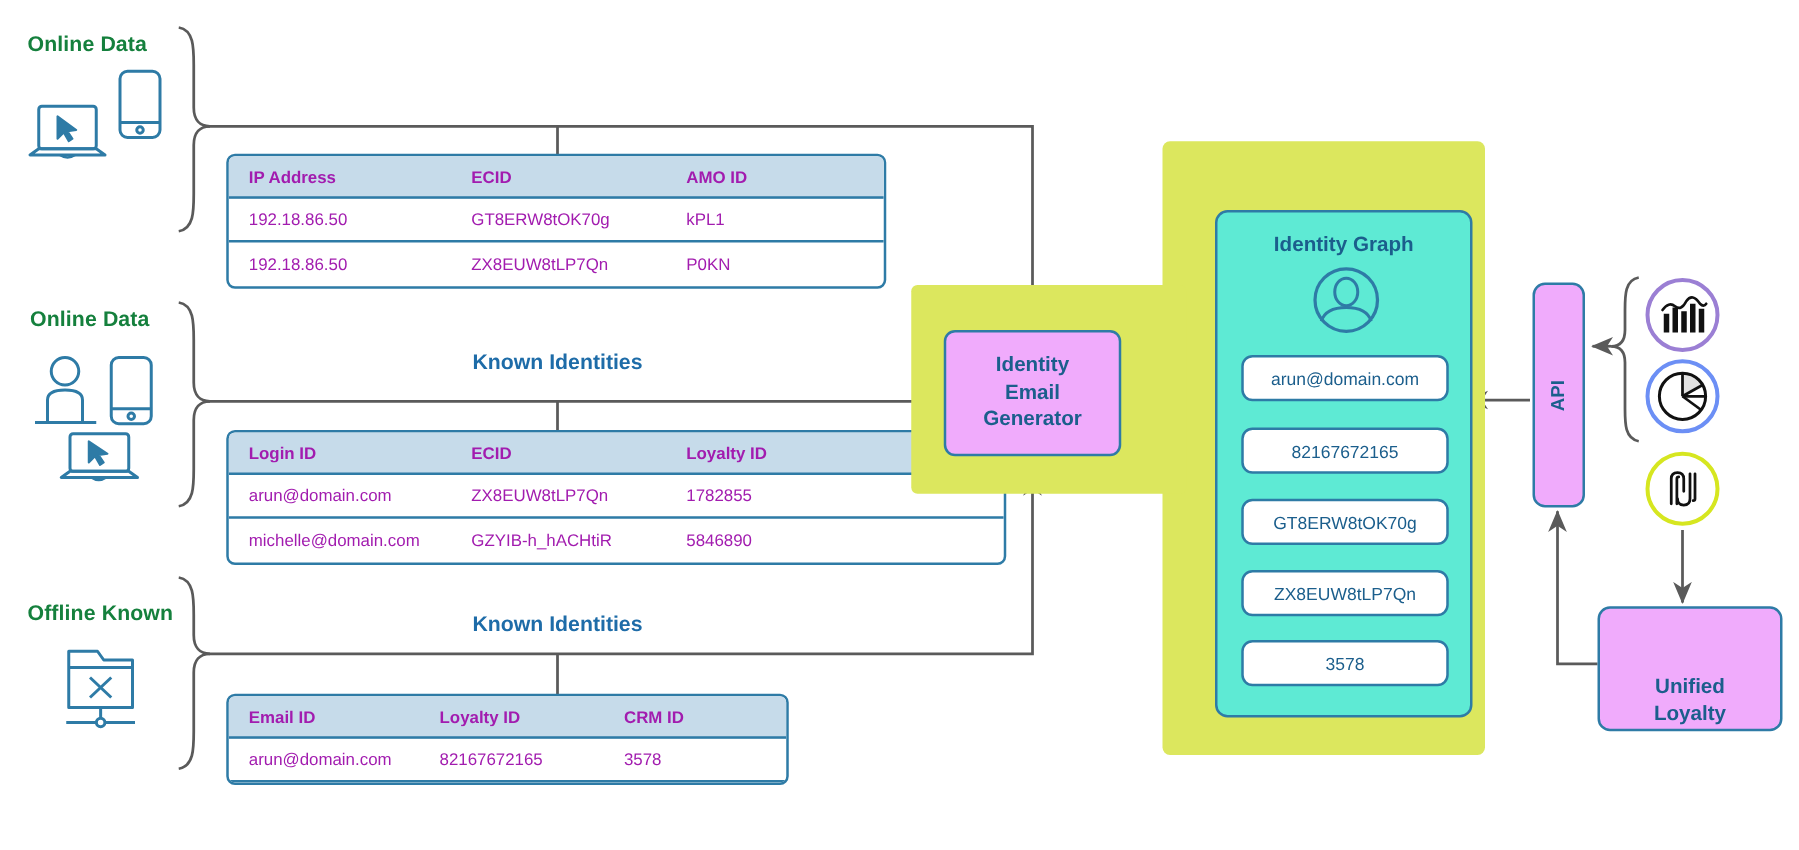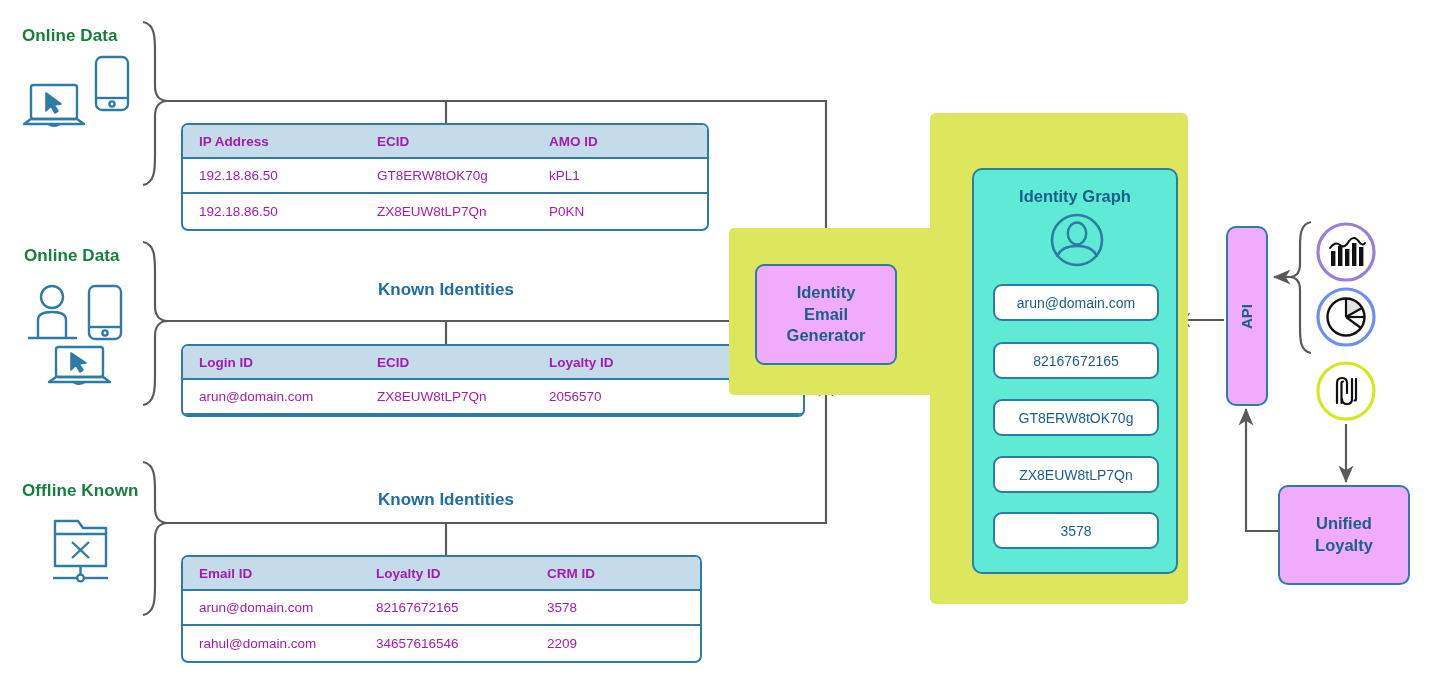--- a/index.html
+++ b/index.html
@@ -257,56 +257,56 @@
 
   <div class="abs tbl" style="left:181px; top:344px; width:624px;">
     <div class="tbl-row tbl-head">
       <div class="cell c0">Login ID</div>
       <div class="cell c1">ECID</div>
       <div class="cell c2">Loyalty ID</div>
     </div>
     <div class="tbl-row tbl-body-row">
       <div class="cell c0">arun@domain.com</div>
       <div class="cell c1">ZX8EUW8tLP7Qn</div>
-      <div class="cell c2">2056570</div>
+      <div class="cell c2">1782855</div>
+    </div>
+    <div class="tbl-row tbl-body-row last">
+      <div class="cell c0">michelle@domain.com</div>
+      <div class="cell c1">GZYIB-h_hACHtiR</div>
+      <div class="cell c2">5846890</div>
     </div>
   </div>
 
   <div class="abs src-label" style="left:22px; top:481px;">Offline Known</div>
 
   <svg class="abs" style="left:50px; top:513px;" width="85" height="80">
     <g fill="none" stroke="#2E7BA6" stroke-width="2.4">
       <path d="M5,8 L28,8 L33,15 L56,15 L56,53 L5,53 Z" stroke-linejoin="round"></path>
       <line x1="5" y1="21" x2="56" y2="21"></line>
       <line x1="22" y1="29" x2="39" y2="45"></line>
       <line x1="39" y1="29" x2="22" y2="45"></line>
       <line x1="30.5" y1="53" x2="30.5" y2="62"></line>
       <circle cx="30.5" cy="65" r="3.4"></circle>
       <line x1="3" y1="65" x2="27" y2="65"></line>
       <line x1="34" y1="65" x2="58" y2="65"></line>
     </g>
   </svg>
 
   <div class="abs section-title" style="left:296px; top:490px; width:300px;">Known Identities</div>
 
-  <div class="abs tbl" style="left:181px; top:555px; width:521px;">
+  <div class="abs tbl" style="left:181px; top:555px; width:450px;">
     <div class="tbl-row tbl-head">
       <div class="cell c0">Email ID</div>
       <div class="cell c1">Loyalty ID</div>
       <div class="cell c2">CRM ID</div>
     </div>
     <div class="tbl-row tbl-body-row">
       <div class="cell c0">arun@domain.com</div>
       <div class="cell c1">82167672165</div>
       <div class="cell c2">3578</div>
-    </div>
-    <div class="tbl-row tbl-body-row last">
-      <div class="cell c0">rahul@domain.com</div>
-      <div class="cell c1">34657616546</div>
-      <div class="cell c2">2209</div>
     </div>
   </div>
 
   <div class="abs" id="identity-service" style="left:930px; top:113px; width:258px; height:491px;"></div>
 
   <div class="abs" style="left:729px; top:228px; width:220px; height:167px; background:#DCE75E; border-radius:5px;"></div>
 
 
   <div class="abs bluebox" id="igg-box" style="left:755px; top:264px; width:142px; height:101px;">
     <div>
@@ -365,20 +365,20 @@
   <svg class="abs" style="left:1314px; top:359px;" width="64" height="64">
     <circle cx="32" cy="32" r="28" fill="#ffffff" stroke="#D6E620" stroke-width="3.2"></circle>
     <g fill="none" stroke="#111111" stroke-width="2.2" stroke-linecap="round">
       <path d="M23,44 L23,24 q0,-5 5,-5 q5,0 5,5 L33,34"></path>
       <path d="M27.5,44 L27.5,24 q0,-1.5 1.5,-1.5"></path>
       <path d="M38,20 L38,40 q0,5 -5,5 q-5,0 -5,-5"></path>
       <path d="M42,20 L42,40 q0,1.5 -1.5,1.5"></path>
     </g>
   </svg>
 
-  <div class="abs bluebox" id="unified-profile" style="left:1278px; top:485px; width:132px; height:100px;">
+  <div class="abs bluebox" id="unified-profile" style="left:1278px; top:485px; width:148px; height:100px;align-items:flex-end;">
     <div>
       <div>Unified</div>
       <div>Loyalty</div>
     </div>
   </div>
 
 </div>
 
 </body></html>

